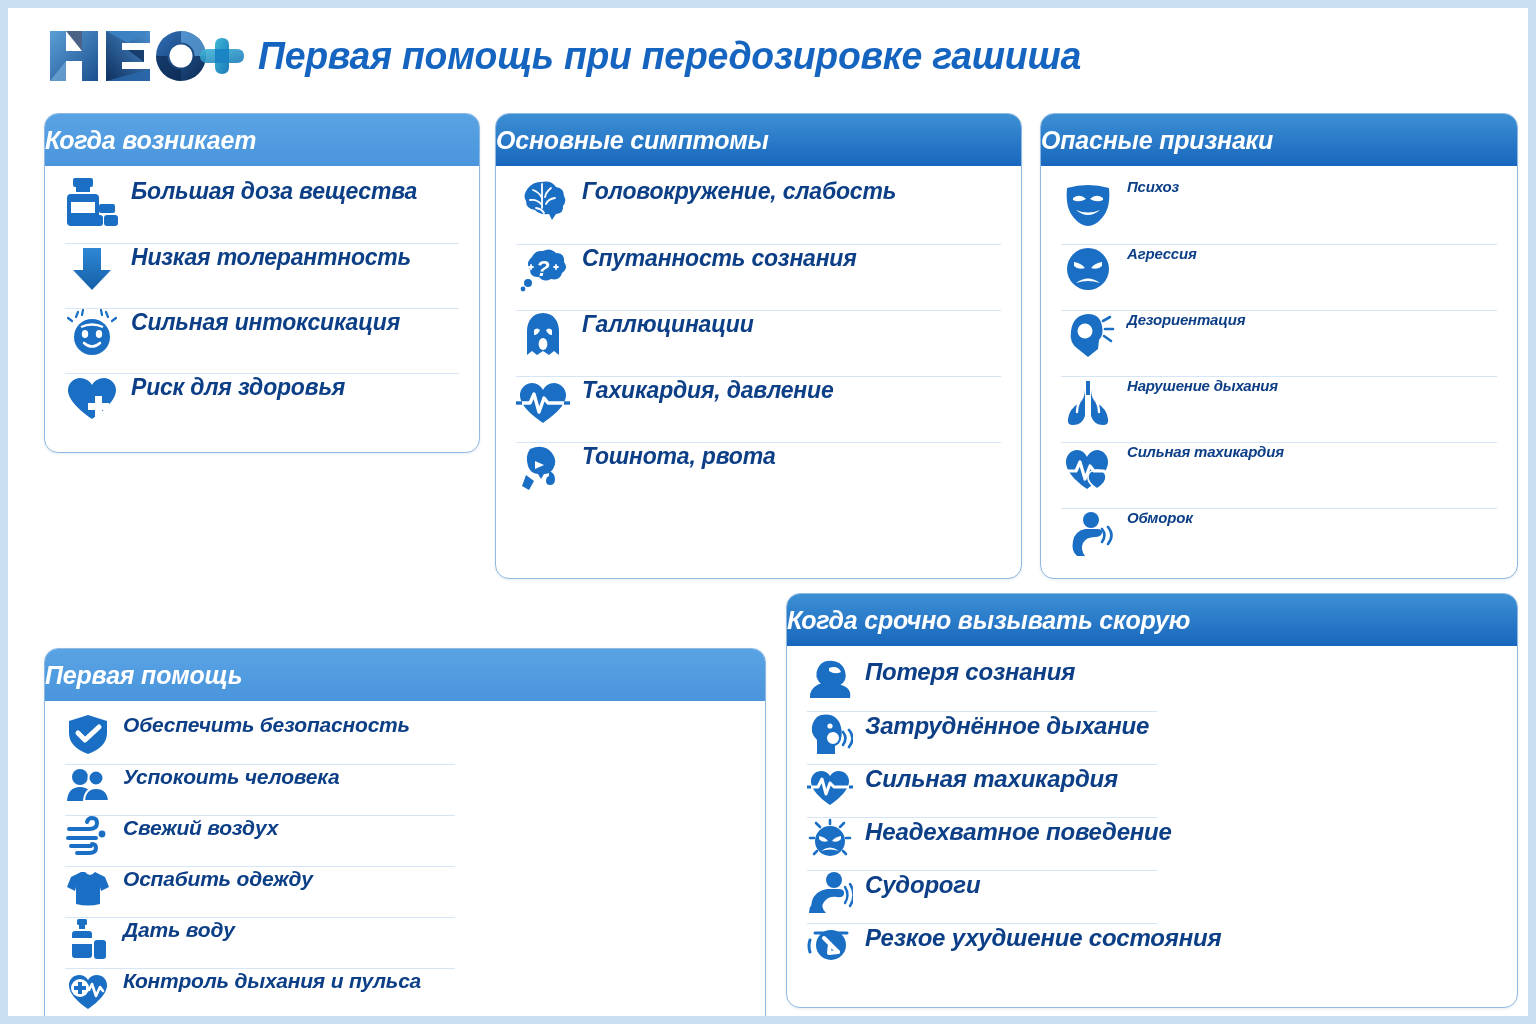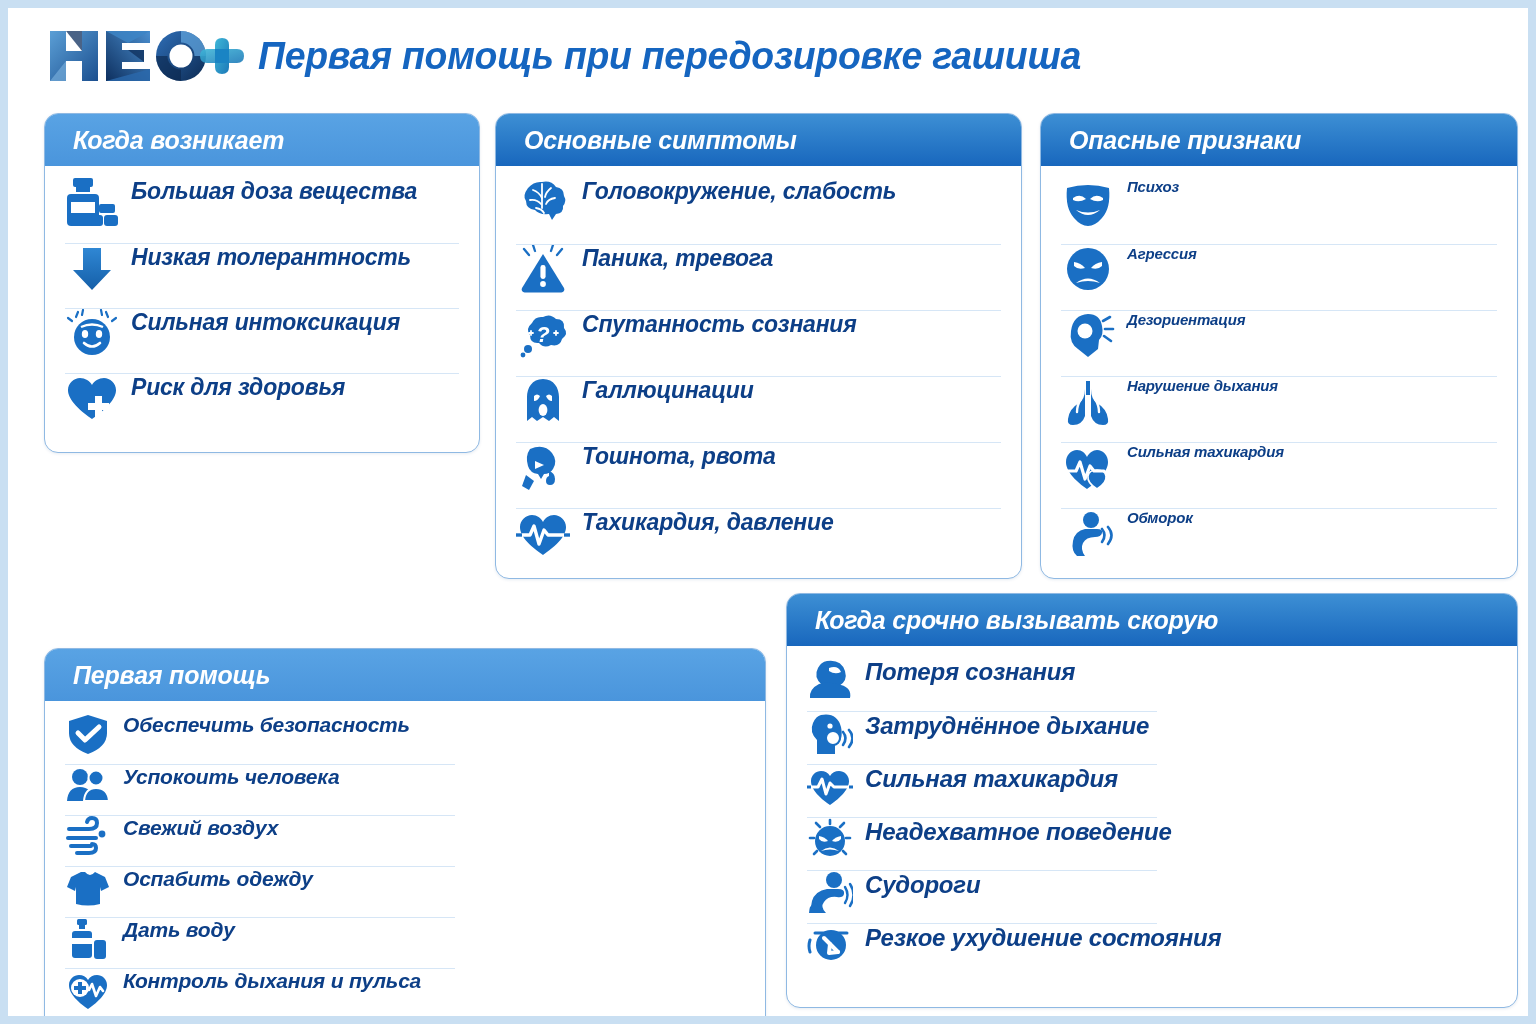--- a/index.html
+++ b/index.html
@@ -41,21 +41,20 @@
     position: absolute;
     background: #ffffff;
     border: 1.5px solid #8fb9e3;
     border-radius: 14px;
     overflow: hidden;
     box-shadow: 0 1px 3px rgba(20,70,130,0.10);
   }
   .card-head {
     height: 52px;
     display: flex; align-items: center;
-    padding-left: 28px;
     color: #ffffff;
     font-size: 25px;
     font-weight: bold;
     letter-spacing: -0.2px;
     white-space: nowrap;
     transform-origin: left center;
   }
   .head-light { background: linear-gradient(180deg,#59a3e4 0%,#4a95dc 100%); }
   .head-dark  { background: linear-gradient(180deg,#3d8fd4 0%,#1867bd 100%); }
   .card-body { padding: 12px 20px 14px 20px; }
@@ -220,34 +219,20 @@
               <path d="M17 12 q6 2 9 8"></path>
               <path d="M35 10 q-5 4-6 9"></path>
             <path d="M14 22 q7-1 11 4"></path>
               <path d="M39 20 q-7 1-9 6"></path>
               <path d="M20 30 q6 1 8 5"></path>
           </g>
         </svg>
         <span class="lbl">Головокружение, слабость</span>
       </div>
 
-      <div class="row">
-        <svg class="ico" width="54" height="48" viewBox="0 0 54 48">
-          <path d="M27 9 L48 43 a3 3 0 0 1-2.6 4.4 H8.6 A3 3 0 0 1 6 43 Z" fill="#1a6fc4"></path>
-          <rect x="24.4" y="20" width="5.2" height="14" rx="2.4" fill="#ffffff"></rect>
-          <circle cx="27" cy="39" r="2.9" fill="#ffffff"></circle>
-          <g stroke="#1a6fc4" stroke-width="2.3" stroke-linecap="round">
-            <path d="M13 10 L8 4"></path>
-              <path d="M19 6 L17 0"></path>
-              <path d="M41 10 L46 4"></path>
-              <path d="M35 6 L37 0"></path>
-          </g>
-        </svg>
-        <span class="lbl">Паника, тревога</span>
-      </div>
 
       <div class="row">
         <svg class="ico" width="54" height="48" viewBox="0 0 54 48">
           <path d="M16 12 q3-7 11-6 q7-4 13 2 q9 0 8 9 q5 6-2 11 q-2 8-11 6 q-7 4-12-2 q-9 1-9-8 q-5-6 2-12 z" fill="#1a6fc4"></path>
           <circle cx="12" cy="38" r="4" fill="#1a6fc4"></circle>
           <circle cx="7" cy="44" r="2.4" fill="#1a6fc4"></circle>
           <text x="27" y="31" font-family="Liberation Sans, sans-serif" font-size="22" font-weight="bold" fill="#ffffff" text-anchor="middle">?</text>
           <g stroke="#ffffff" stroke-width="1.8" stroke-linecap="round">
             <path d="M13 22 h4"></path>
               <path d="M15 20 v4"></path>
@@ -263,36 +248,36 @@
           <path d="M27 2 C16 2 11 11 11 20 v24 l5-4 l5 4 l6-4 l6 4 l5-4 l5 4 V20 C43 11 38 2 27 2 Z" fill="#1a6fc4"></path>
           <path d="M18 19 q3-3 6 0 q-2 5-6 5 z" fill="#ffffff"></path>
           <path d="M36 19 q-3-3-6 0 q2 5 6 5 z" fill="#ffffff"></path>
           <ellipse cx="27" cy="33" rx="4.4" ry="6" fill="#ffffff"></ellipse>
         </svg>
         <span class="lbl">Галлюцинации</span>
       </div>
 
       <div class="row">
         <svg class="ico" width="54" height="48" viewBox="0 0 54 48">
+          <path d="M27 46 C8 33 4 24 4 18 C4 11 10 6 16 6 C21 6 25 9 27 13 C29 9 33 6 38 6 C44 6 50 11 50 18 C50 24 46 33 27 46 Z" fill="#1a6fc4"></path>
+          <path d="M0 26 h14 l4-9 l5 18 l5-14 l4 5 h22" stroke="#ffffff" stroke-width="3.4" fill="none" stroke-linejoin="round" stroke-linecap="round"></path>
+          <path d="M0 26 h6" stroke="#1a6fc4" stroke-width="3.4"></path>
+          <path d="M48 26 h6" stroke="#1a6fc4" stroke-width="3.4"></path>
+        </svg>
+        <span class="lbl">Тахикардия, давление</span>
+      </div>
+
+      <div class="row">
+        <svg class="ico" width="54" height="48" viewBox="0 0 54 48">
           <path d="M14 6 q14-6 22 4 q6 8 1 16 q-3 5-9 5 l-3 5 l-3-5 q-8-1-10-8 q-3-10 2-17 z" fill="#1a6fc4"></path>
           <path d="M19 18 l9 4 l-9 4 z" fill="#ffffff"></path>
           <path d="M10 32 l8 6 l-5 9 l-7-4 z" fill="#1a6fc4"></path>
           <path d="M33 28 q6 2 6 8 q0 6-5 6 q-4 0-4-4 q0-4 3-5 z" fill="#1a6fc4"></path>
         </svg>
         <span class="lbl">Тошнота, рвота</span>
-      </div>
-
-      <div class="row">
-        <svg class="ico" width="54" height="48" viewBox="0 0 54 48">
-          <path d="M27 46 C8 33 4 24 4 18 C4 11 10 6 16 6 C21 6 25 9 27 13 C29 9 33 6 38 6 C44 6 50 11 50 18 C50 24 46 33 27 46 Z" fill="#1a6fc4"></path>
-          <path d="M0 26 h14 l4-9 l5 18 l5-14 l4 5 h22" stroke="#ffffff" stroke-width="3.4" fill="none" stroke-linejoin="round" stroke-linecap="round"></path>
-          <path d="M0 26 h6" stroke="#1a6fc4" stroke-width="3.4"></path>
-          <path d="M48 26 h6" stroke="#1a6fc4" stroke-width="3.4"></path>
-        </svg>
-        <span class="lbl">Тахикардия, давление</span>
       </div>
 
     </div>
   </div>
 
   <div class="card" id="card3">
     <div class="card-head head-dark">Опасные признаки</div>
     <div class="card-body">
 
       <div class="row">

